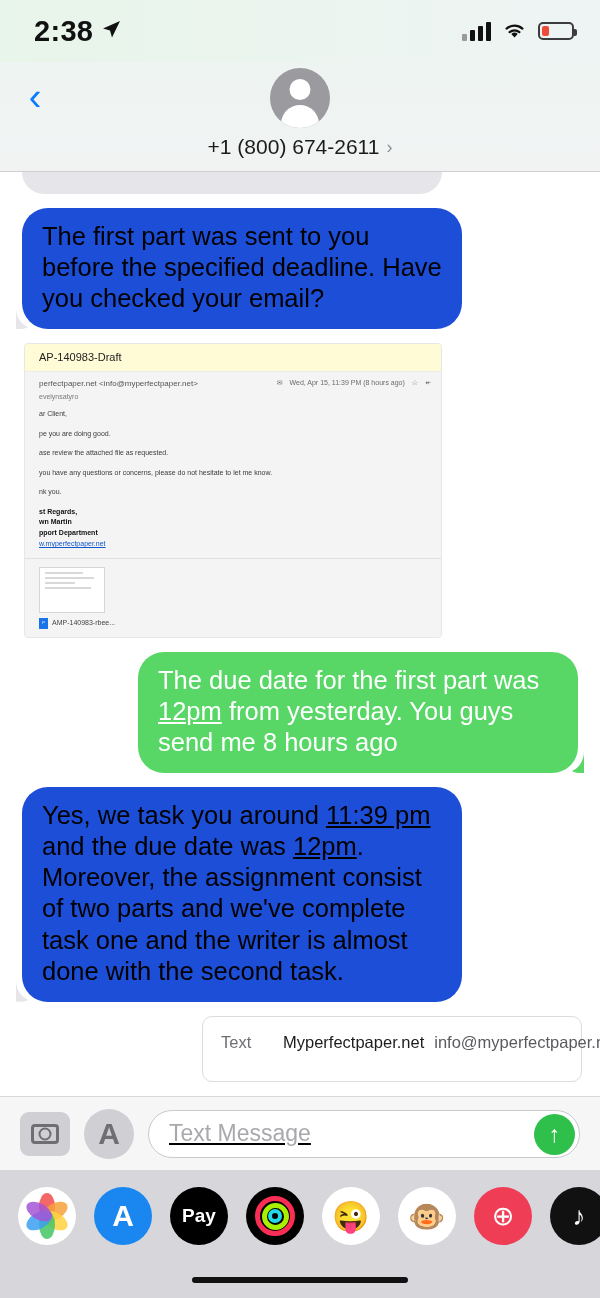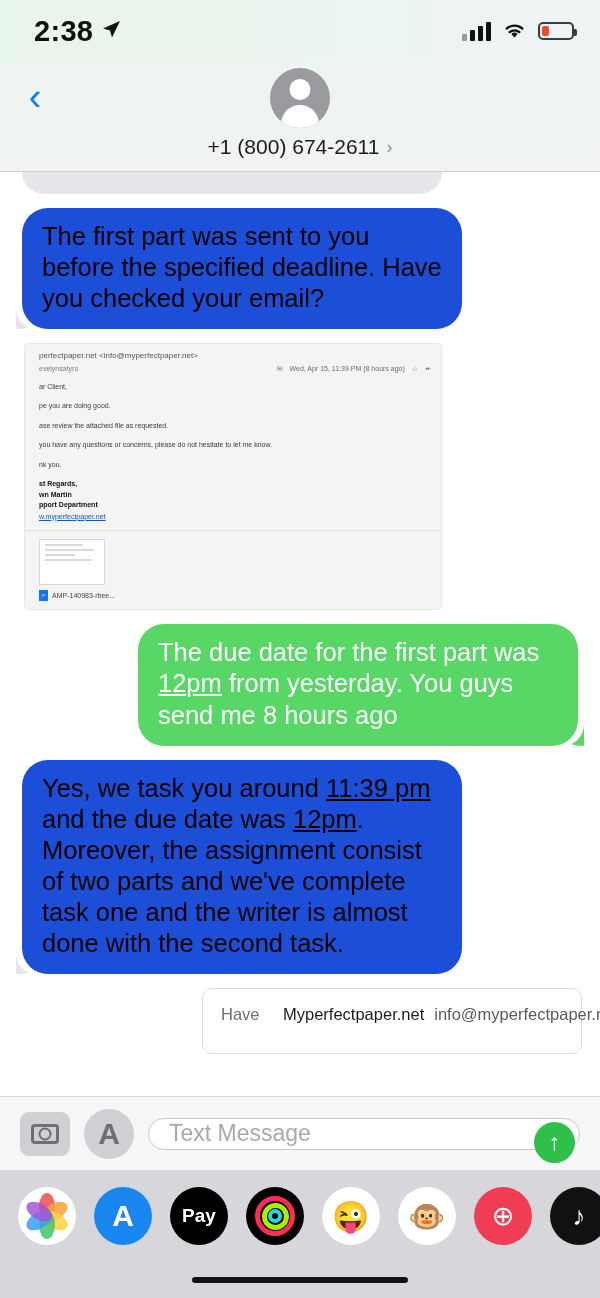--- a/index.html
+++ b/index.html
@@ -136,21 +136,21 @@
     color: #3a3a3a;
     line-height: 1.5;
     border: 1px solid #e7e7e7;
     margin-left: 2px;
   }
   .attach .subject {
     background: #fffbd6; padding: 5px 10px 5px 14px; font-size: 11px; color: #222;
     border-bottom: 1px solid #ececec;
   }
   .attach .hdr {
-    display: flex; justify-content: space-between; align-items: flex-end;
+    display: flex; justify-content: space-between; align-items: flex-start;
     padding: 6px 10px 3px 14px;
   }
   .attach .hdr .from { font-size: 8px; font-weight: bold; color: #1a1a1a; }
   .attach .hdr .from span { font-weight: normal; color: #555; }
   .attach .hdr .to { font-size: 7px; color: #7a7a7a; margin-top: 2px; }
   .attach .hdr-right { display: flex; align-items: center; gap: 7px; font-size: 7px; color: #6b6b6b; }
   .attach .body { padding: 4px 10px 8px 14px; }
   .attach .body p { margin-bottom: 9px; }
   .attach .sig { margin-top: 2px; }
   .attach .sig b { display: block; font-weight: bold; color: #111; }
@@ -215,24 +215,25 @@
     background: #cfcfd4; display: flex; align-items: center; justify-content: center;
     flex: none;
   }
   .cam-btn { border-radius: 9px; background: #cfcfd4; width: 50px; height: 44px;
     display:flex; align-items:center; justify-content:center; flex:none; }
   .cam-body { width: 28px; height: 20px; border: 3px solid #6e6e73; border-radius: 4px; position: relative; }
   .cam-body::after { content:""; position:absolute; left:50%; top:50%; transform: translate(-50%,-50%);
     width: 9px; height: 9px; border: 2.5px solid #6e6e73; border-radius: 50%; }
   .appstore-a { color: #6e6e73; font-size: 30px; font-weight: 700; line-height: 1; }
   .textfield {
-    flex: 1 1 auto; height: 32px;
+    flex: 1 1 auto; height: 48px;
     border: 1.5px solid #c9c9ce; border-radius: 24px; background: #fff;
     display: flex; align-items: center; padding: 0 54px 0 20px;
     position: relative;
+    text-decoration: underline;
   }
   .textfield .ph { color: #a8a8ad; font-size: 23px; }
   .send {
     position: absolute; right: 4px; top: 3px;
     width: 41px; height: 41px; border-radius: 50%;
     background: #2fc04b; color: #fff;
     display: flex; align-items: center; justify-content: center; font-size: 23px;
   }
 
   
@@ -308,20 +309,21 @@
   <div class="thread">
 
     <div class="partial"></div>
 
     <div class="row left">
       <div class="bubble gray">The first part was sent to you before the specified deadline. Have you checked your email?</div>
     </div>
 
     <div class="row left">
       <div class="attach">
+        <div class="subject">AP-140983-Draft</div>
         <div class="hdr">
           <div>
             <div class="from">
               <span>perfectpaper.net</span>
               <span>&lt;info@myperfectpaper.net&gt;</span>
             </div>
             <div class="to">evelynsatyro</div>
           </div>
           <div class="hdr-right">
             <span>✉</span>
@@ -366,21 +368,21 @@
 
     <div class="row left">
       <div class="bubble gray" style="max-width:440px;">
         <span>Yes, we task you around </span><u>11:39 pm</u><span> and the due date was </span><u>12pm</u><span>. Moreover, the assignment consist of two parts and we've complete task one and the writer is almost done with the second task.</span>
       </div>
     </div>
 
 
     <div class="gm-card">
       <div class="gm-line">
-        <span class="k">Have</span>
+        <span class="k">Text</span>
         <span class="v">
           <span>Myperfectpaper.net</span><span class="muted">info@myperfectpaper.net</span>
         </span>
       </div>
 
     </div>
 
   </div>
 
   <div class="composer">

